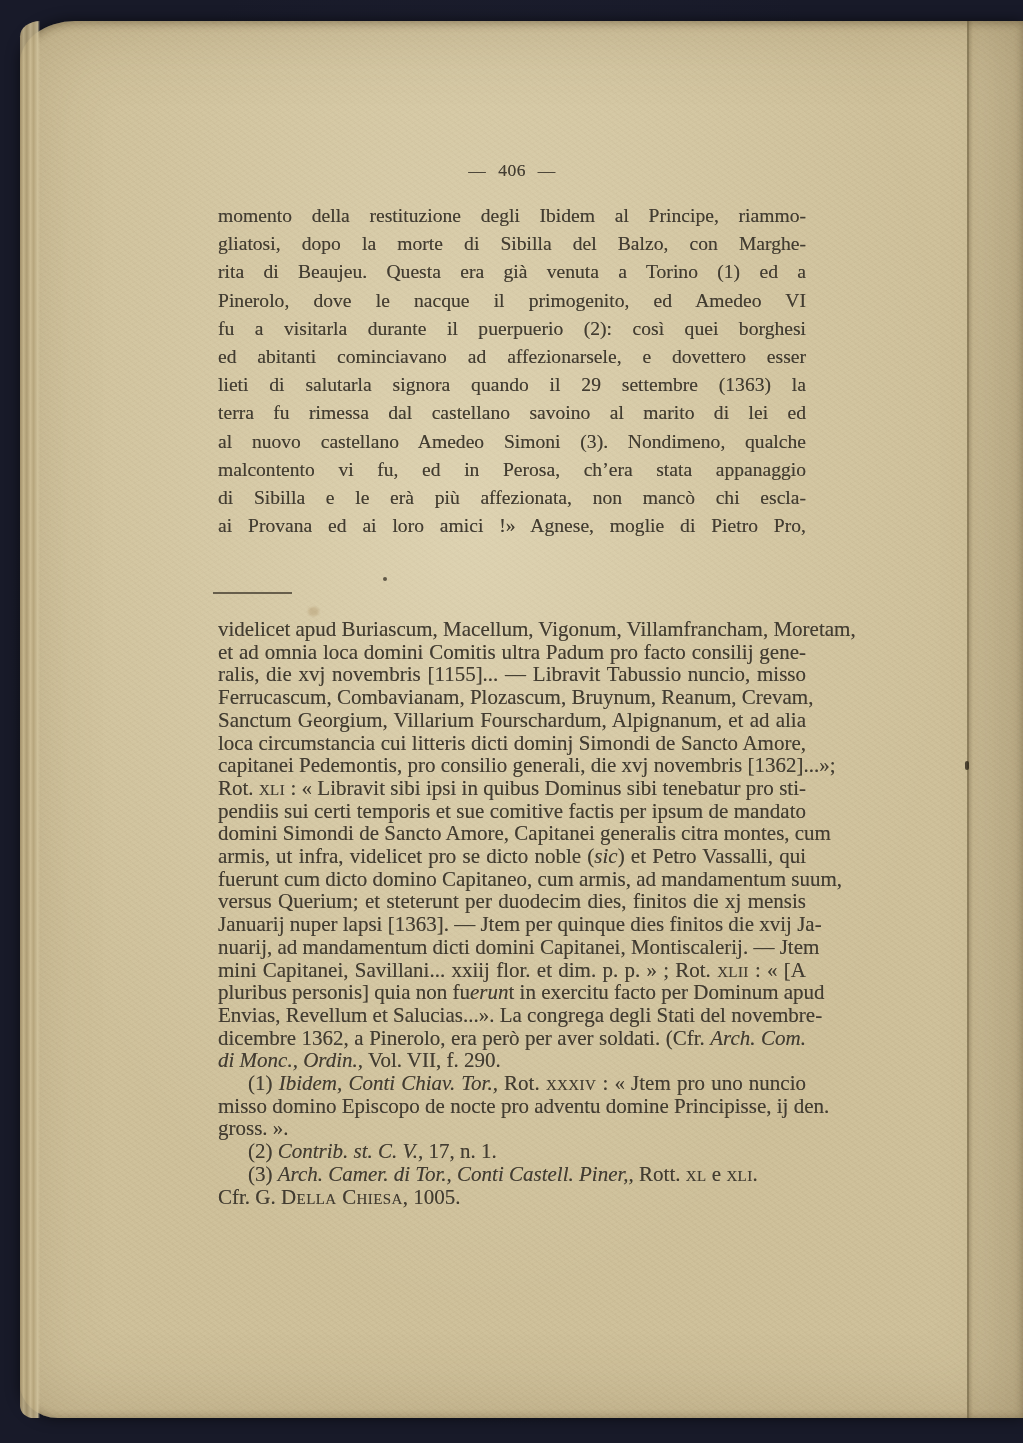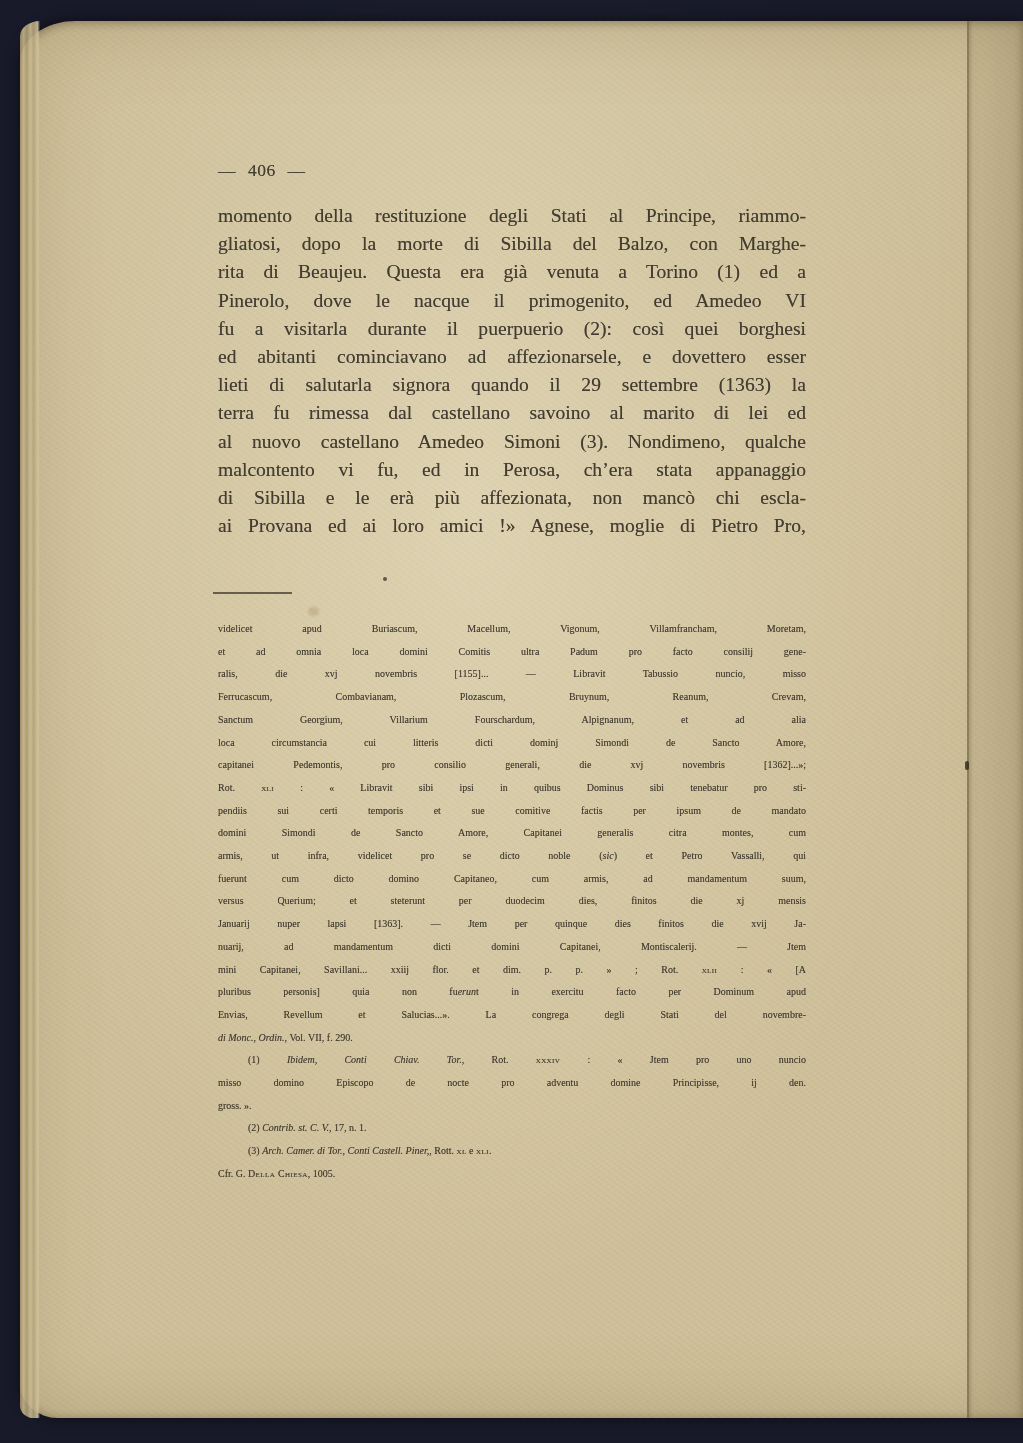--- a/index.html
+++ b/index.html
@@ -43,36 +43,36 @@
   }
   .facing{
     position:absolute;left:947px;top:0;right:0;bottom:0;
     border-left:2px solid rgba(100,87,56,.55);
     background:linear-gradient(90deg,
       rgba(90,75,45,.30) 0px, rgba(120,100,60,.12) 4px,
       rgba(60,45,20,.06) 12px, rgba(60,45,20,.09) 100%);
   }
   .pagenum{
     position:absolute;left:198px;top:139px;width:588px;
-    font-size:17.5px;color:var(--ink);
+    text-align:center;font-size:17.5px;color:var(--ink);
     letter-spacing:.5px;word-spacing:7px;
     text-shadow:0 0 .5px rgba(66,60,49,.55);
   }
   .bodytext{
     position:absolute;left:198px;top:181px;width:588px;
     font-size:19.6px;line-height:28.2px;color:var(--ink);
     text-shadow:0 0 .5px rgba(66,60,49,.55);
   }
   .rule{
     position:absolute;left:193px;top:571px;width:79px;height:2px;
     background:rgba(72,64,50,.78);
   }
   .footnotes{
     position:absolute;left:198px;top:597px;width:588px;
-    font-size:10px;line-height:22.7px;color:var(--ink);
+    font-size:21px;line-height:22.7px;color:var(--ink);
     text-shadow:0 0 .4px rgba(66,60,49,.5);
   }
   .tline{text-align:justify;text-align-last:justify;text-justify:inter-word;white-space:nowrap;}
   .tline.nofill{text-align-last:left;}
   .tline.indent{text-indent:30px;}
   .it{font-style:italic;}
   .sc{font-variant:small-caps;letter-spacing:.4px;}
   .speck{position:absolute;border-radius:50%;background:rgba(55,48,38,.75);}
   .s1{left:363px;top:556px;width:4px;height:4px;}
   .s2{left:945px;top:740px;width:4px;height:9px;border-radius:2px;background:rgba(45,38,25,.8);}
@@ -80,21 +80,21 @@
 </style>
 </head>
 <body>
 
 <div class="stage">
   <div class="page">
     <div class="edge-stack"></div>
     <div class="facing"></div>
     <div class="pagenum">— 406 —</div>
     <div class="bodytext" id="body-lines">
-        <div class="tline"><span>momento della restituzione degli Stati al Principe, riammo-</span></div>
+        <div class="tline"><span>momento della restituzione degli Ibidem al Principe, riammo-</span></div>
         <div class="tline"><span>gliatosi, dopo la morte di Sibilla del Balzo, con Marghe-</span></div>
         <div class="tline"><span>rita di Beaujeu. Questa era già venuta a Torino (1) ed a</span></div>
         <div class="tline"><span>Pinerolo, dove le nacque il primogenito, ed Amedeo VI</span></div>
         <div class="tline"><span>fu a visitarla durante il puerpuerio (2): così quei borghesi</span></div>
         <div class="tline"><span>ed abitanti cominciavano ad affezionarsele, e dovettero esser</span></div>
         <div class="tline"><span>lieti di salutarla signora quando il 29 settembre (1363) la</span></div>
         <div class="tline"><span>terra fu rimessa dal castellano savoino al marito di lei ed</span></div>
         <div class="tline"><span>al nuovo castellano Amedeo Simoni (3). Nondimeno, qualche</span></div>
         <div class="tline"><span>malcontento vi fu, ed in Perosa, ch’era stata appanaggio</span></div>
         <div class="tline"><span>di Sibilla e le erà più affezionata, non mancò chi escla-</span></div>
@@ -113,20 +113,21 @@
         <div class="tline"><span>pendiis sui certi temporis et sue comitive factis per ipsum de mandato</span></div>
         <div class="tline"><span>domini Simondi de Sancto Amore, Capitanei generalis citra montes, cum</span></div>
         <div class="tline"><span>armis, ut infra, videlicet pro se dicto noble (</span><span class="it">sic</span><span>) et Petro Vassalli, qui</span></div>
         <div class="tline"><span>fuerunt cum dicto domino Capitaneo, cum armis, ad mandamentum suum,</span></div>
         <div class="tline"><span>versus Querium; et steterunt per duodecim dies, finitos die xj mensis</span></div>
         <div class="tline"><span>Januarij nuper lapsi [1363]. — Jtem per quinque dies finitos die xvij Ja-</span></div>
         <div class="tline"><span>nuarij, ad mandamentum dicti domini Capitanei, Montiscalerij. — Jtem</span></div>
         <div class="tline"><span>mini Capitanei, Savillani... xxiij flor. et dim. p. p. » ; Rot. </span><span class="sc">xlii</span><span> : « [A</span></div>
         <div class="tline"><span>pluribus personis] quia non fu</span><span class="it">erun</span><span>t in exercitu facto per Dominum apud</span></div>
         <div class="tline"><span>Envias, Revellum et Salucias...». La congrega degli Stati del novembre-</span></div>
+        <div class="tline"><span>dicembre 1362, a Pinerolo, era però per aver soldati. (Cfr. </span><span class="it">Arch. Com.</span></div>
         <div class="tline nofill"><span class="it">di Monc., Ordin.,</span><span> Vol. VII, f. 290.</span></div>
         <div class="tline indent"><span>(1) </span><span class="it">Ibidem, Conti Chiav. Tor.,</span><span> Rot. </span><span class="sc">xxxiv</span><span> : « Jtem pro uno nuncio</span></div>
         <div class="tline"><span>misso domino Episcopo de nocte pro adventu domine Principisse, ij den.</span></div>
         <div class="tline nofill"><span>gross. ».</span></div>
         <div class="tline nofill indent"><span>(2) </span><span class="it">Contrib. st. C. V.,</span><span> 17, n. 1.</span></div>
         <div class="tline nofill indent"><span>(3) </span><span class="it">Arch. Camer. di Tor., Conti Castell. Piner,,</span><span> Rott. </span><span class="sc">xl</span><span> e </span><span class="sc">xli</span><span>.</span></div>
         <div class="tline nofill"><span>Cfr. G. </span><span class="sc">Della Chiesa</span><span>, 1005.</span></div>
       </div>
     <div class="speck s1"></div>
     <div class="speck s2"></div>

